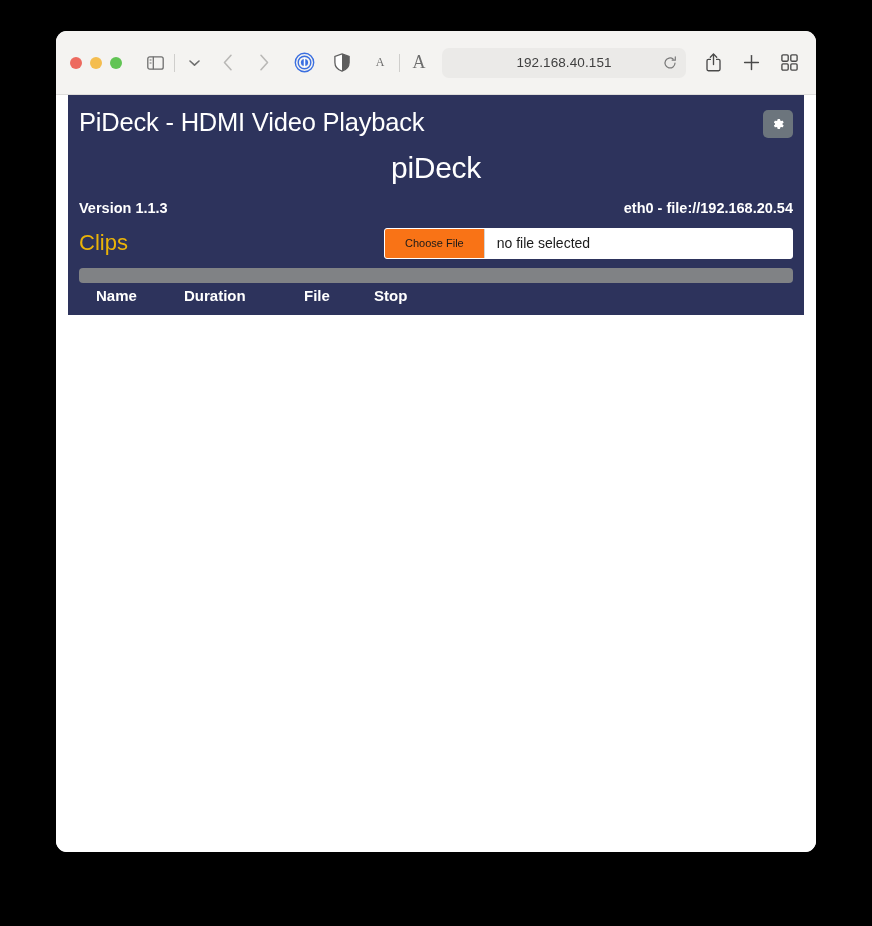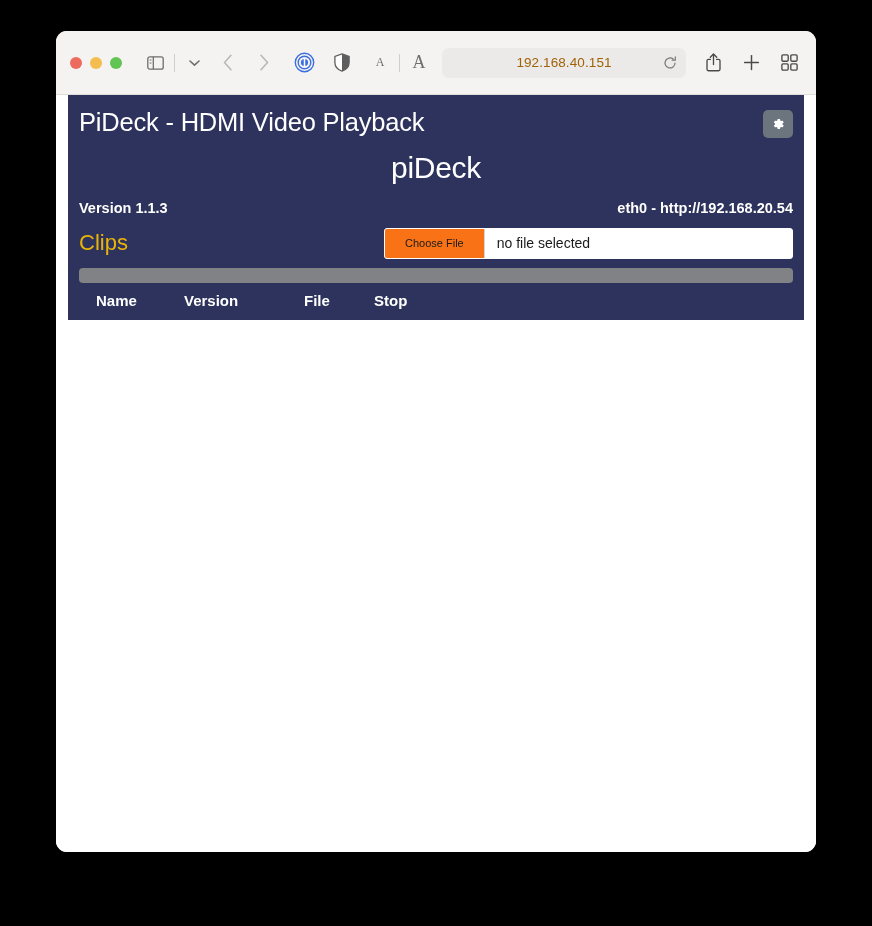--- a/index.html
+++ b/index.html
@@ -85,21 +85,21 @@
     background: #ebeae8;
     border-radius: 7px;
     display: flex;
     align-items: center;
     justify-content: center;
     position: relative;
     min-width: 0;
   }
   .urlbar-text {
     font-size: 13.5px;
-    color: #a16207;
+    color: #404040;
     letter-spacing: 0.1px;
   }
   .urlbar-reload {
     position: absolute;
     right: 9px;
     top: 50%;
     transform: translateY(-50%);
     color: #7a7a7a;
     display: flex;
     align-items: center;
@@ -230,21 +230,20 @@
   .progress-bar {
     height: 15px;
     background: #808285;
     border-radius: 4px;
     width: 100%;
   }
 
   .clips-table {
     width: 100%;
     border-collapse: collapse;
-    margin-top: 5px;
   }
   .clips-table th {
     color: #ffffff;
     font-size: 15px;
     font-weight: bold;
     text-align: left;
     padding: 4px 0 11px 0;
   }
   .col-name     { padding-left: 28px !important; width: 88px; }
   .col-duration { width: 120px; }
@@ -358,40 +357,40 @@
               <path d="M14.2 9.3l-1.1-.6a5.4 5.4 0 0 0 0-1.4l1.1-.6a.5.5 0 0 0 .2-.6l-1-1.7a.5.5 0 0 0-.6-.2l-1.1.5a5.3 5.3 0 0 0-1.2-.7l-.1-1.2a.5.5 0 0 0-.5-.4H7.9a.5.5 0 0 0-.5.4l-.1 1.2c-.4.2-.8.4-1.2.7l-1.1-.5a.5.5 0 0 0-.6.2l-1 1.7a.5.5 0 0 0 .2.6l1.1.6a5.4 5.4 0 0 0 0 1.4l-1.1.6a.5.5 0 0 0-.2.6l1 1.7a.5.5 0 0 0 .6.2l1.1-.5c.4.3.8.5 1.2.7l.1 1.2a.5.5 0 0 0 .5.4h2a.5.5 0 0 0 .5-.4l.1-1.2c.4-.2.8-.4 1.2-.7l1.1.5a.5.5 0 0 0 .6-.2l1-1.7a.5.5 0 0 0-.2-.6z"></path>
             </svg>
           </span>
         </button>
       </div>
 
       <div class="brand">piDeck</div>
 
       <div class="meta-row">
         <span>Version 1.1.3</span>
-        <span>eth0 - http://192.168.20.54</span>
+        <span>eth0 - file://192.168.20.54</span>
       </div>
 
       <div class="clips-row">
         <div class="clips-label">Clips</div>
         <div class="file-input">
           <button class="choose-file-btn">Choose File</button>
           <span class="file-name">no file selected</span>
         </div>
       </div>
 
       <div class="progress-wrap">
         <div class="progress-bar"></div>
       </div>
 
       <table class="clips-table">
         <thead>
           <tr>
             <th class="col-name">Name</th>
-            <th class="col-duration">Version</th>
+            <th class="col-duration">Duration</th>
             <th class="col-start">File</th>
             <th class="col-stop">Stop</th>
           </tr>
         </thead>
         <tbody></tbody>
       </table>
 
     </div>
   </div>
 </div>

